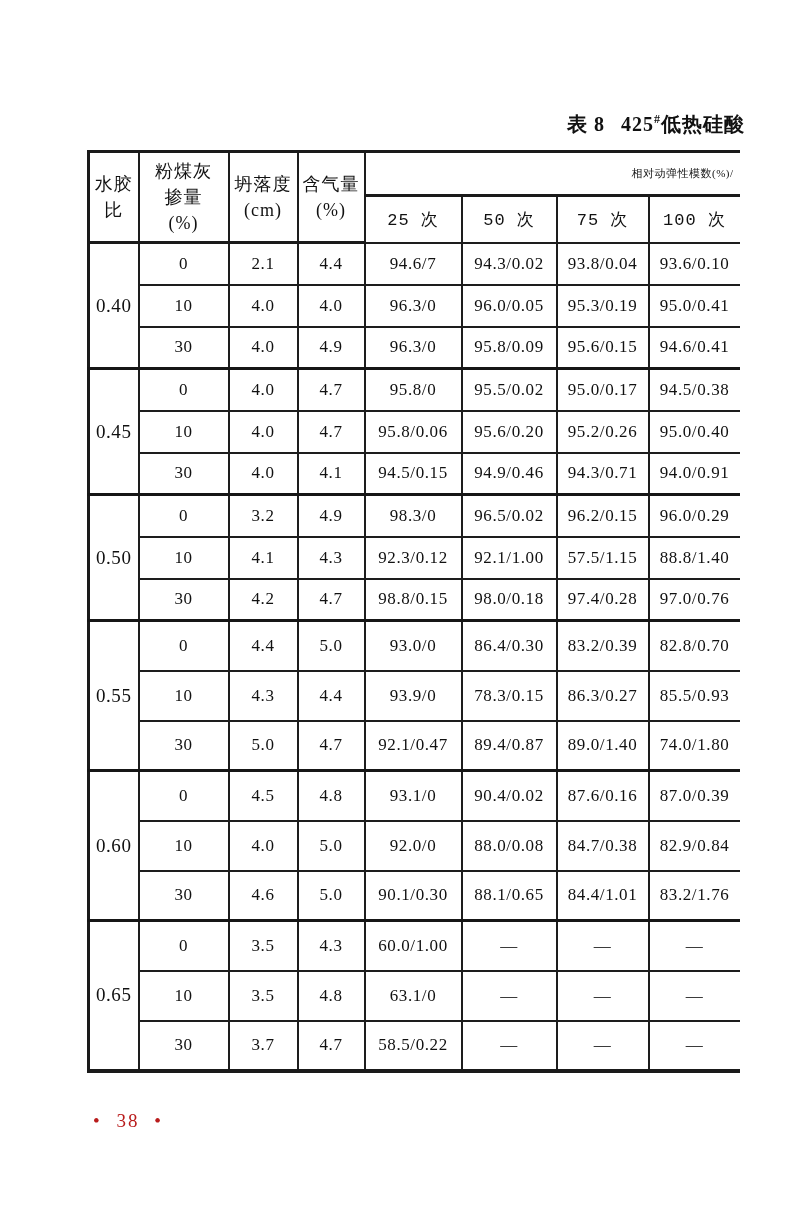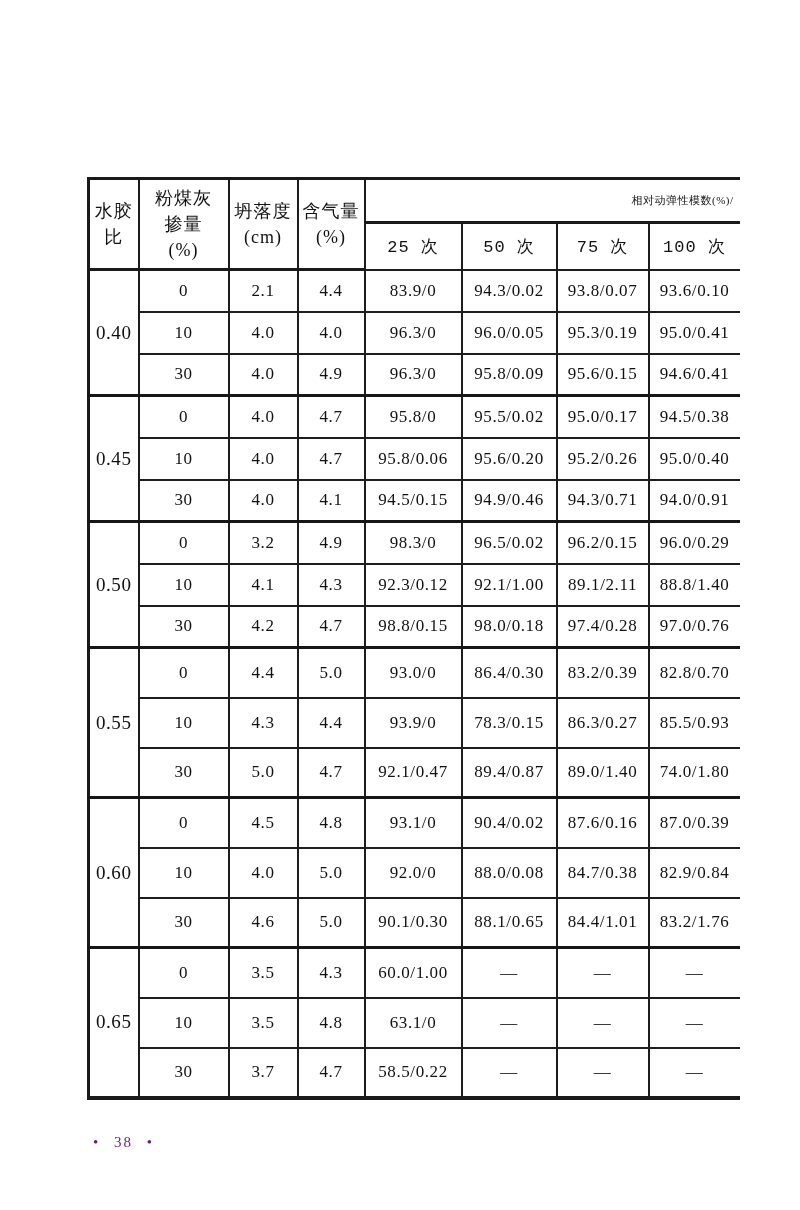--- a/index.html
+++ b/index.html
@@ -13,21 +13,21 @@
     position: absolute; left: 0; top: 0; width: 800px; height: 1210px;
     background: #ffffff; overflow: hidden;
   }
   .doc-title {
     position: absolute; top: 111px; right: 55px;
     font-size: 20px; font-weight: bold; letter-spacing: 1px;
     white-space: nowrap;
   }
   .doc-title .tlabel { margin-right: 16px; }
   .doc-title sup { font-size: 12px; vertical-align: super; font-weight: bold; }
-  .tablewrap { position: absolute; left: 87px; top: 150px; margin-top: 27px; }
+  .tablewrap { position: absolute; left: 87px; top: 150px; }
   table {
     border-collapse: collapse; table-layout: fixed; width: 651px;
     border-left: 3px solid #1a1a1a;
     border-top: 3px solid #1a1a1a;
     border-bottom: 4px solid #1a1a1a;
   }
   th, td {
     border: 2px solid #1d1d1d;
     text-align: center; vertical-align: middle;
     padding: 0; overflow: hidden;
@@ -42,30 +42,33 @@
     height: 44px; letter-spacing: 0.5px;
   }
   tr.subhead th { height: 47px; font-size: 17px; font-family: Liberation Mono, monospace; }
   td { font-size: 17px; letter-spacing: 0.6px; }
   td.ratio { font-size: 19px; }
   tr.ga td { height: 42px; }
   tr.gb td { height: 50px; }
   tr.gsep td { border-top: 3px solid #161616; }
   .headrow th { border-bottom: 3px solid #1a1a1a; }
   .footer {
-    position: absolute; left: 93px; top: 1134px;
-    font-size: 15px; letter-spacing: 2px; word-spacing: 8px;
-    color: #701a75;
+    position: absolute; left: 93px; top: 1110px;
+    font-size: 19px; letter-spacing: 2px; word-spacing: 8px;
+    color: #b91c1c;
   }
 </style>
 </head>
 <body>
 
 <div class="page">
 
+  <div class="doc-title">
+    <span class="tlabel">表 8</span><span>425</span><sup>#</sup><span>低热硅酸</span>
+  </div>
 
   <div class="tablewrap">
     <table>
       <colgroup>
         <col style="width:50px">
           <col style="width:90px">
           <col style="width:69px">
           <col style="width:67px">
         <col style="width:97px">
           <col style="width:95px">
@@ -100,23 +103,23 @@
           <th class="cut">100 次</th>
         </tr>
       </thead>
       <tbody>
 
         <tr class="ga">
           <td rowspan="3" class="ratio">0.40</td>
           <td>0</td>
           <td>2.1</td>
           <td>4.4</td>
-          <td>83.9/0</td>
+          <td>94.6/7</td>
           <td>94.3/0.02</td>
-          <td>93.8/0.07</td>
+          <td>93.8/0.04</td>
           <td class="cut">93.6/0.10</td>
         </tr>
         <tr class="ga">
           <td>10</td>
           <td>4.0</td>
           <td>4.0</td>
           <td>96.3/0</td>
           <td>96.0/0.05</td>
           <td>95.3/0.19</td>
           <td class="cut">95.0/0.41</td>
@@ -169,21 +172,21 @@
           <td>96.5/0.02</td>
           <td>96.2/0.15</td>
           <td class="cut">96.0/0.29</td>
         </tr>
         <tr class="ga">
           <td>10</td>
           <td>4.1</td>
           <td>4.3</td>
           <td>92.3/0.12</td>
           <td>92.1/1.00</td>
-          <td>89.1/2.11</td>
+          <td>57.5/1.15</td>
           <td class="cut">88.8/1.40</td>
         </tr>
         <tr class="ga">
           <td>30</td>
           <td>4.2</td>
           <td>4.7</td>
           <td>98.8/0.15</td>
           <td>98.0/0.18</td>
           <td>97.4/0.28</td>
           <td class="cut">97.0/0.76</td>

